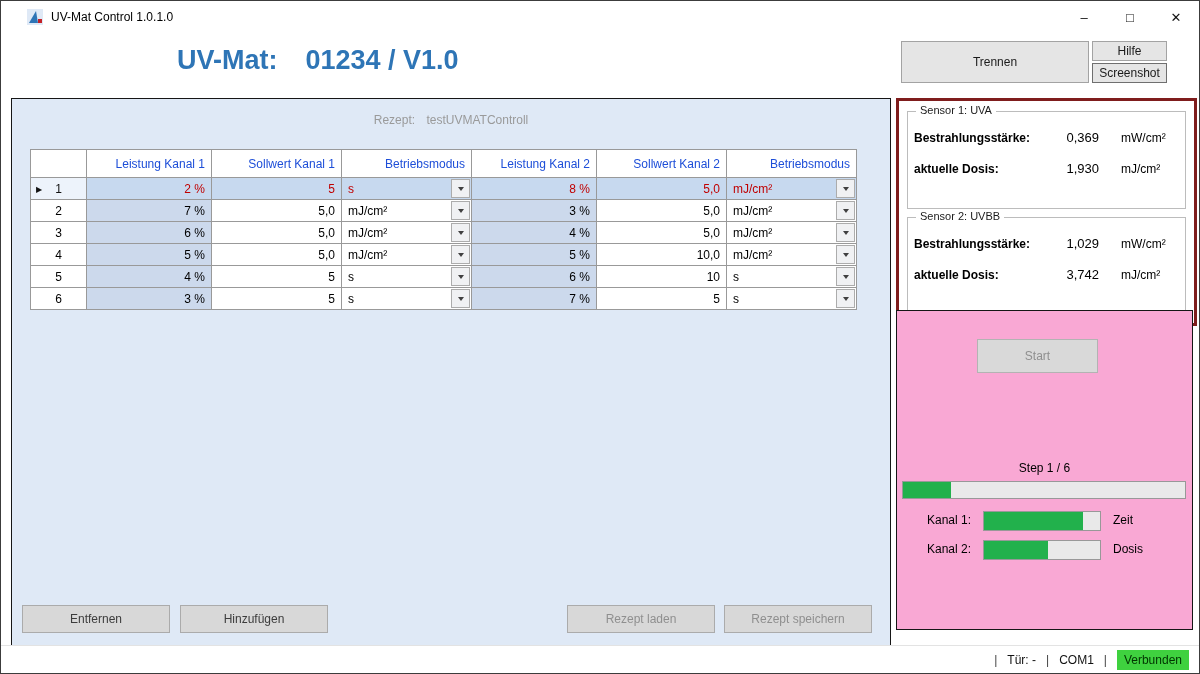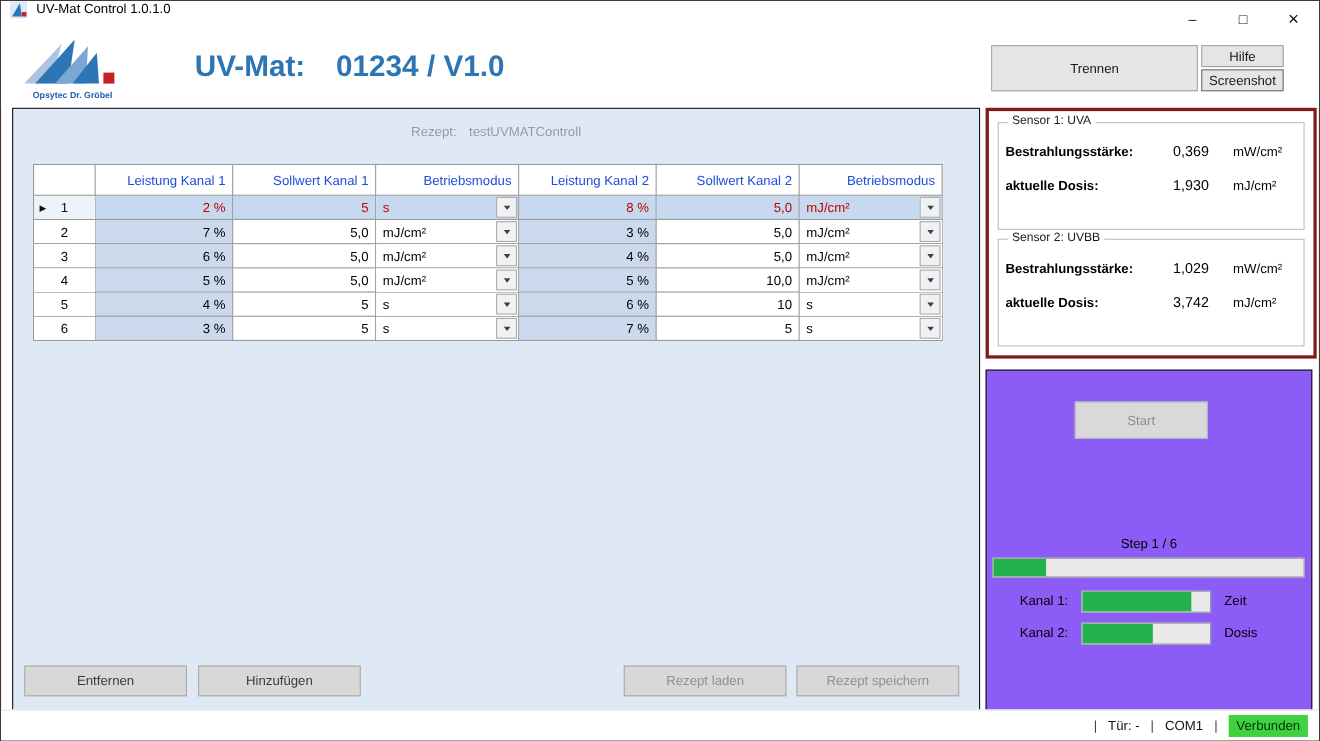--- a/index.html
+++ b/index.html
@@ -5,21 +5,21 @@
   :root{
     --accent:#2e75b6; --sel-red:#c00000; --green:#22b14c;
     --connected:#3fd13f; --panel-blue:#dfe9f6;
   }
   html,body{margin:0;padding:0;}
   body{width:1200px;height:674px;position:relative;overflow:hidden;
        font-family:"Liberation Sans",sans-serif;background:#f0f0f0;}
   .window{position:absolute;left:0;top:0;width:1198px;height:672px;border:1px solid #3c3c3c;background:#fff;}
 
   
-  .titlebar{position:absolute;left:0;top:0;right:0;height:32px;background:#fff;display:flex;align-items:flex-start;padding-left:8px;}
+  .titlebar{position:absolute;left:0;top:0;right:0;height:32px;background:#fff;display:flex;align-items:center;padding-left:26px;}
   .app-icon{width:16px;height:16px;display:inline-block;flex:0 0 auto;}
   .titlebar-text{font-size:12px;color:#000;margin-left:8px;}
   .win-controls{margin-left:auto;display:flex;height:100%;}
   .win-btn{width:46px;height:100%;display:flex;align-items:center;justify-content:center;font-size:13px;color:#111;cursor:default;}
 
   
   .header{position:absolute;left:0;top:32px;right:0;height:64px;background:#fff;}
   .logo{position:absolute;left:12px;top:3px;width:106px;text-align:center;}
   .logo-text{font-size:8px;font-weight:bold;color:#1d5fa8;line-height:1.1;}
   .main-title{position:absolute;left:176px;top:12px;font-size:27px;font-weight:bold;color:var(--accent);white-space:nowrap;}
@@ -59,21 +59,21 @@
   .groupbox{position:absolute;left:8px;width:277px;height:96px;border:1px solid #bcbcbc;}
   .gb1{top:10px;} .gb2{top:116px;}
   .groupbox-title{position:absolute;top:-8px;left:8px;background:#fff;padding:0 4px;font-size:11px;color:#1a1a1a;}
   .sensor-row{display:flex;align-items:baseline;padding:0 6px;}
   .sensor-row.r1{margin-top:18px;} .sensor-row.r2{margin-top:16px;}
   .sensor-label{flex:1;font-size:12px;font-weight:bold;color:#000;}
   .sensor-value{width:52px;text-align:right;font-size:13px;color:#000;}
   .sensor-unit{width:58px;margin-left:22px;font-size:12px;color:#000;}
 
   
-  .control-panel{position:absolute;left:895px;top:335px;width:295px;height:318px;background:#8b5cf6;border:1px solid #161616;}
+  .control-panel{position:absolute;left:895px;top:309px;width:295px;height:318px;background:#f9a8d4;border:1px solid #161616;}
   .btn-start{position:absolute;left:80px;top:28px;width:121px;height:34px;background:#d9d9d9;border:1px solid #b3b3b3;color:#8f8f8f;font-size:12px;font-family:inherit;}
   .btn-abbrechen{position:absolute;left:78px;top:74px;width:124px;height:38px;background:#e3e3e3;border:2px solid #0d5fc4;color:#1a1a1a;font-size:12px;font-family:inherit;}
   .step-label{position:absolute;left:0;right:0;top:150px;text-align:center;font-size:12px;color:#000;}
   .progress{background:#e9e9e9;border:1px solid #989898;position:absolute;overflow:hidden;}
   .progress .fill{height:100%;background:var(--green);}
   .main-progress{left:5px;top:170px;width:282px;height:16px;}
   .kanal-row{position:absolute;left:0;width:100%;height:18px;}
   .kr1{top:200px;} .kr2{top:229px;}
   .kanal-label{position:absolute;left:30px;top:2px;font-size:12px;color:#000;}
   .kanal-progress{left:86px;top:0;width:116px;height:18px;}
@@ -100,30 +100,20 @@
     </span>
     <span class="titlebar-text">UV-Mat Control 1.0.1.0</span>
     <div class="win-controls">
       <div class="win-btn">–</div>
       <div class="win-btn">□</div>
       <div class="win-btn">✕</div>
     </div>
   </div>
 
   <div class="header">
-    <div class="logo">
-      <svg width="88" height="42" viewBox="0 0 88 42">
-        <polygon points="0,40 34,4 24,40" fill="#aac4e2"></polygon>
-        <polygon points="10,40 46,0 40,40" fill="#2e75b6"></polygon>
-        <polygon points="28,40 58,6 56,40" fill="#7ba7d4"></polygon>
-        <polygon points="44,40 66,12 68,40" fill="#2e75b6"></polygon>
-        <rect x="72" y="30" width="10" height="10" fill="#c42127"></rect>
-      </svg>
-      <div class="logo-text">Opsytec Dr. Gröbel</div>
-    </div>
     <div class="main-title">
       <span>UV-Mat:</span><span class="mt-val">01234 / V1.0</span>
     </div>
     <button class="btn btn-trennen">Trennen</button>
     <button class="btn btn-hilfe">Hilfe</button>
     <button class="btn btn-screenshot">Screenshot</button>
   </div>
 
   <div class="left-panel">
     <div class="recipe-line">

